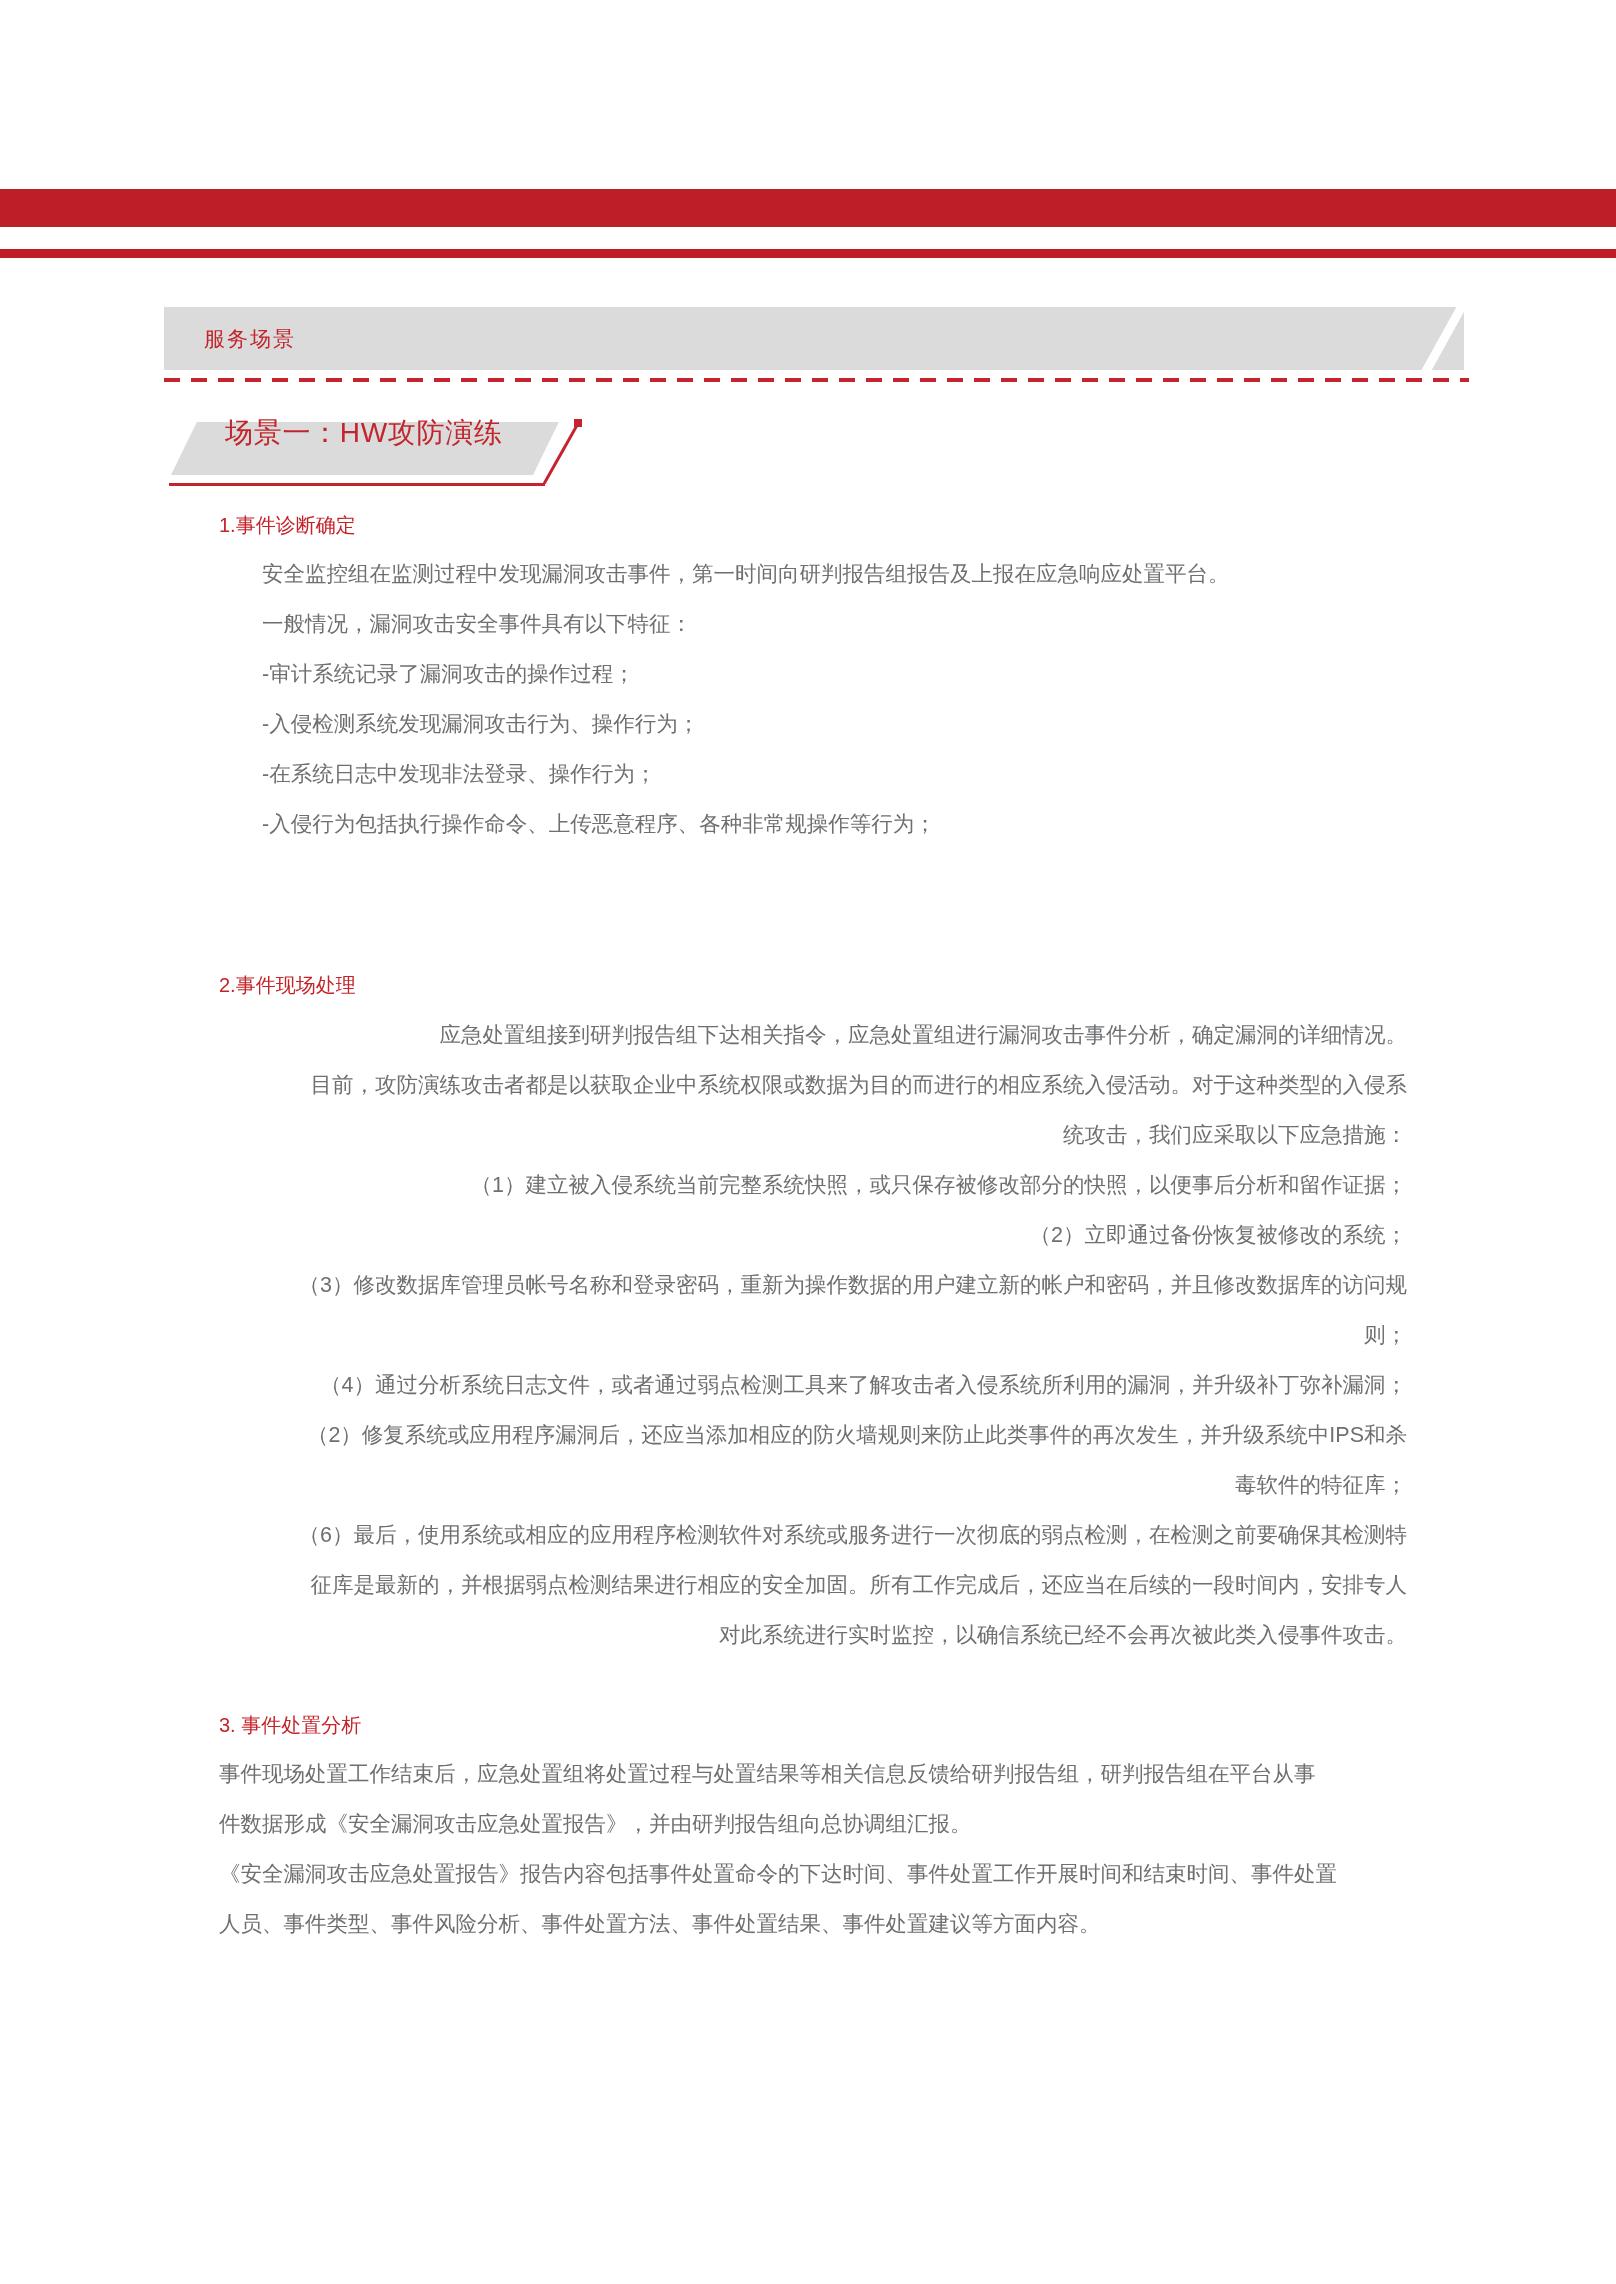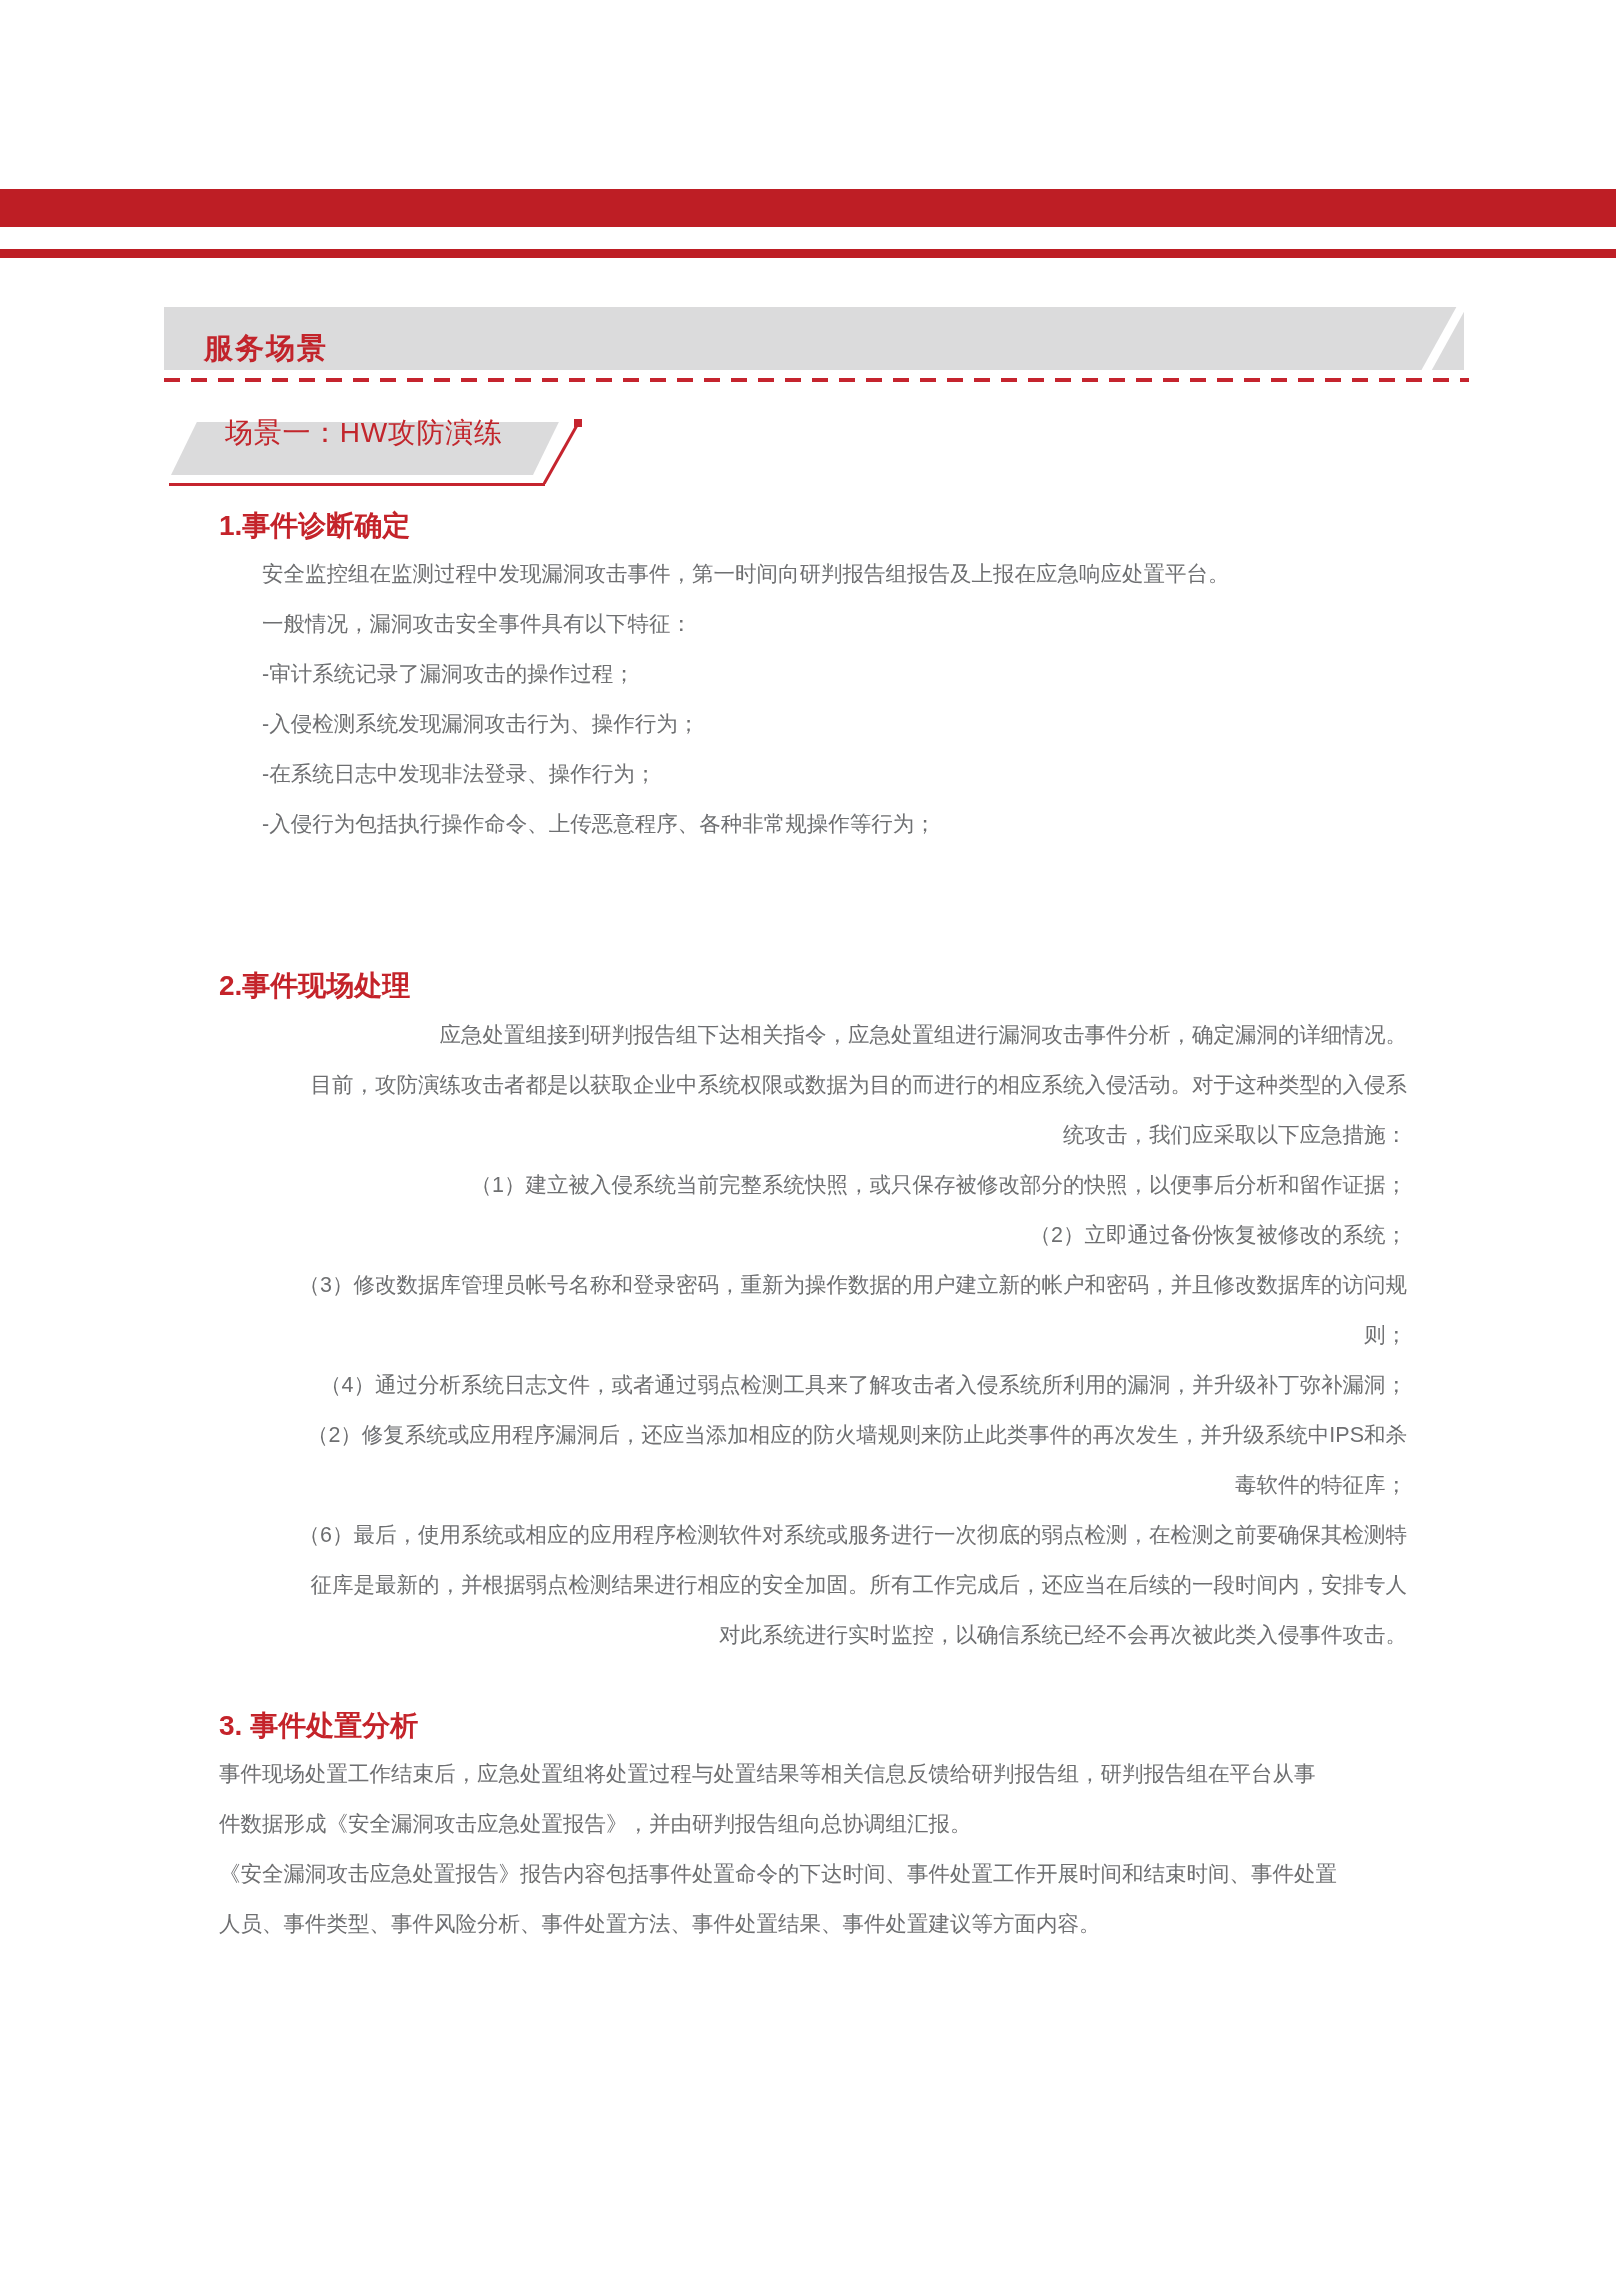--- a/index.html
+++ b/index.html
@@ -13,22 +13,22 @@
   
   .bar-large{position:absolute;left:0;top:189px;width:1616px;height:38px;background:#BE1E25;}
   .bar-thin{position:absolute;left:0;top:249px;width:1616px;height:9px;background:#BE1E25;}
 
   
   .title-banner{
     position:absolute;left:164px;top:307px;width:1300px;height:63px;
     background:#DBDBDC;overflow:hidden;
   }
   .title-banner .title-text{
-    position:absolute;left:40px;top:10px;height:63px;line-height:63px;
-    font-size:29px;font-weight:bold;color:#C2242B;letter-spacing:2px;
+    position:absolute;left:40px;top:0;height:63px;line-height:63px;
+    font-size:21px;font-weight:normal;color:#C2242B;letter-spacing:2px;
   }
   .title-banner .slash{
     position:absolute;left:1275px;top:-13px;width:8.5px;height:91px;
     background:#ffffff;transform:rotate(29deg);
   }
   .dashed-divider{
     position:absolute;left:164px;top:378px;width:1305px;height:3.9px;
     background:repeating-linear-gradient(90deg,#C5242E 0px,#C5242E 15.6px,transparent 15.6px,transparent 27px);
   }
 
@@ -44,21 +44,21 @@
   .scene-underline{position:absolute;left:169px;top:483px;width:376px;height:2.6px;background:#C5242E;}
   .scene-diagonal{
     position:absolute;left:544px;top:482px;width:67px;height:2.6px;background:#C5242E;
     transform:rotate(-60.5deg);transform-origin:left center;
   }
   .scene-square{position:absolute;left:574px;top:419px;width:7.8px;height:7.8px;background:#C5242E;}
 
   
   .sec-heading{
     position:absolute;left:219px;width:1185px;
-    font-size:28px;line-height:29px;color:#C4232A;white-space:nowrap;font-weight:bold;
+    font-size:20px;line-height:29px;color:#C4232A;white-space:nowrap;
   }
   .sec-body{position:absolute;left:219px;width:1188px;}
   .sec-body .line{
     height:50px;line-height:50px;font-size:21.5px;color:#6E6F71;
     white-space:nowrap;overflow:visible;
   }
 </style>
 </head>
 <body>
 

